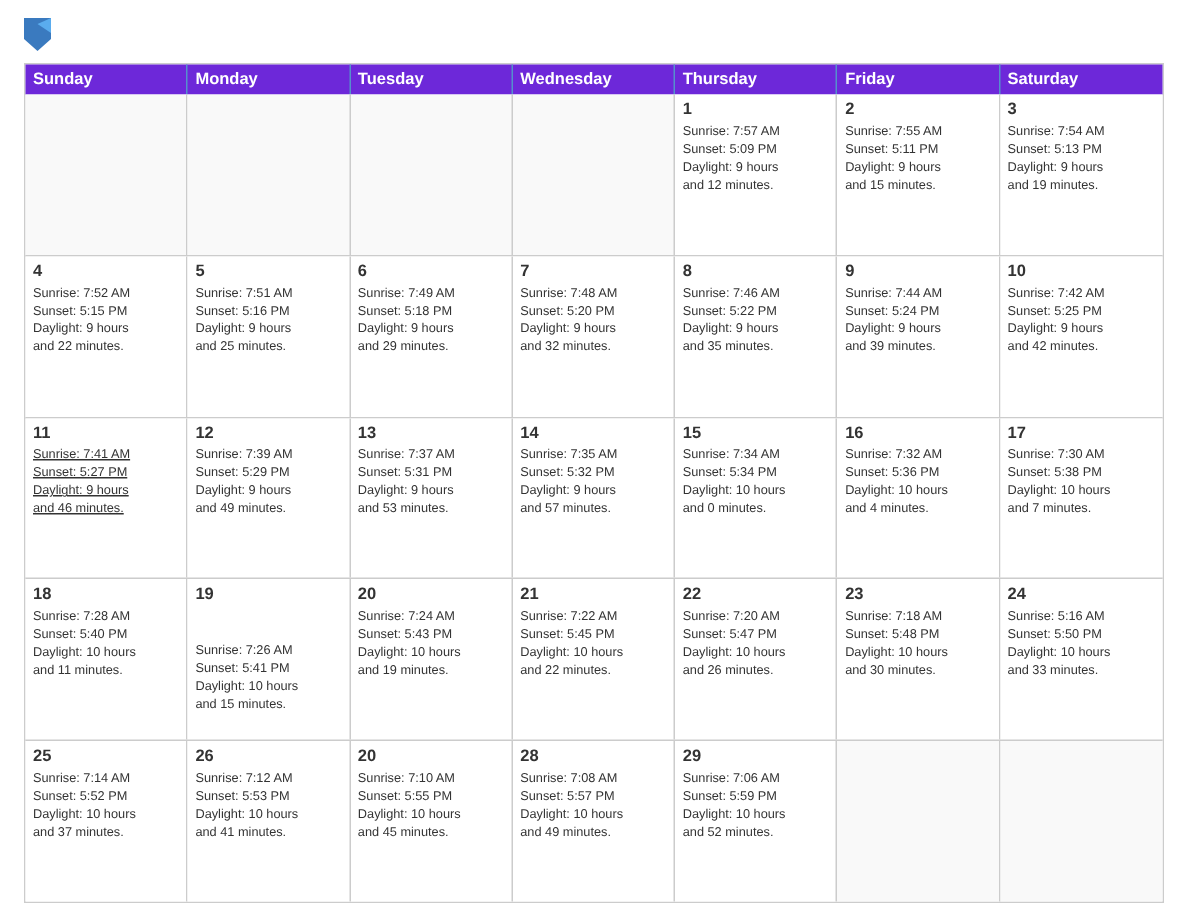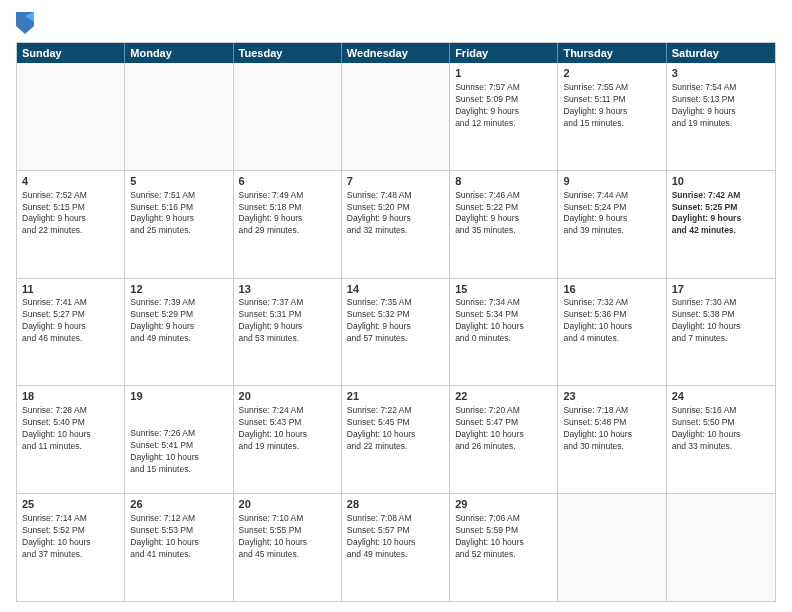--- a/index.html
+++ b/index.html
@@ -62,21 +62,21 @@
     }
     .calendar {
       flex: 1;
       display: flex;
       flex-direction: column;
       border: 1px solid #ccc;
     }
     .cal-header-row {
       display: grid;
       grid-template-columns: repeat(7, 1fr);
-      background: #0c4a6e;
+      background: #6d28d9;
     }
     .cal-header-cell {
       color: #fff;
       font-size: 11px;
       font-weight: bold;
       padding: 4px 5px;
       text-align: left;
       border-right: 1px solid #5590cc;
     }
     .cal-header-cell:last-child { border-right: none; }
@@ -137,22 +137,22 @@
       <div class="subtitle"></div>
     </div>
   </div>
 
   <div class="calendar">
     <div class="cal-header-row">
     <div class="cal-header-cell">Sunday</div>
         <div class="cal-header-cell">Monday</div>
         <div class="cal-header-cell">Tuesday</div>
         <div class="cal-header-cell">Wednesday</div>
+        <div class="cal-header-cell">Thursday</div>
         <div class="cal-header-cell">Friday</div>
-        <div class="cal-header-cell">Thursday</div>
         <div class="cal-header-cell">Saturday</div>
       </div>
     <div class="cal-body">
     <div class="cal-row">
           <div class="cal-cell empty"></div>
           <div class="cal-cell empty"></div>
           <div class="cal-cell empty"></div>
           <div class="cal-cell empty"></div>
           <div class="cal-cell">
             <span class="day-num">1</span>
@@ -214,30 +214,30 @@
           </div>
           <div class="cal-cell">
             <span class="day-num">9</span>
             <div class="day-info" style="white-space: pre-line;">Sunrise: 7:44 AM
 Sunset: 5:24 PM
 Daylight: 9 hours
 and 39 minutes.</div>
           </div>
           <div class="cal-cell">
             <span class="day-num">10</span>
-            <div class="day-info" style="white-space: pre-line; font-weight: bold;">Sunrise: 7:42 AM
+            <div class="day-info" style="white-space: pre-line;">Sunrise: 7:42 AM
 Sunset: 5:25 PM
 Daylight: 9 hours
 and 42 minutes.</div>
           </div>
         </div>
         <div class="cal-row">
           <div class="cal-cell">
             <span class="day-num">11</span>
-            <div class="day-info" style="white-space: pre-line;">Sunrise: 7:41 AM
+            <div class="day-info" style="white-space: pre-line; text-decoration: underline;">Sunrise: 7:41 AM
 Sunset: 5:27 PM
 Daylight: 9 hours
 and 46 minutes.</div>
           </div>
           <div class="cal-cell">
             <span class="day-num">12</span>
             <div class="day-info" style="white-space: pre-line;">Sunrise: 7:39 AM
 Sunset: 5:29 PM
 Daylight: 9 hours
 and 49 minutes.</div>

